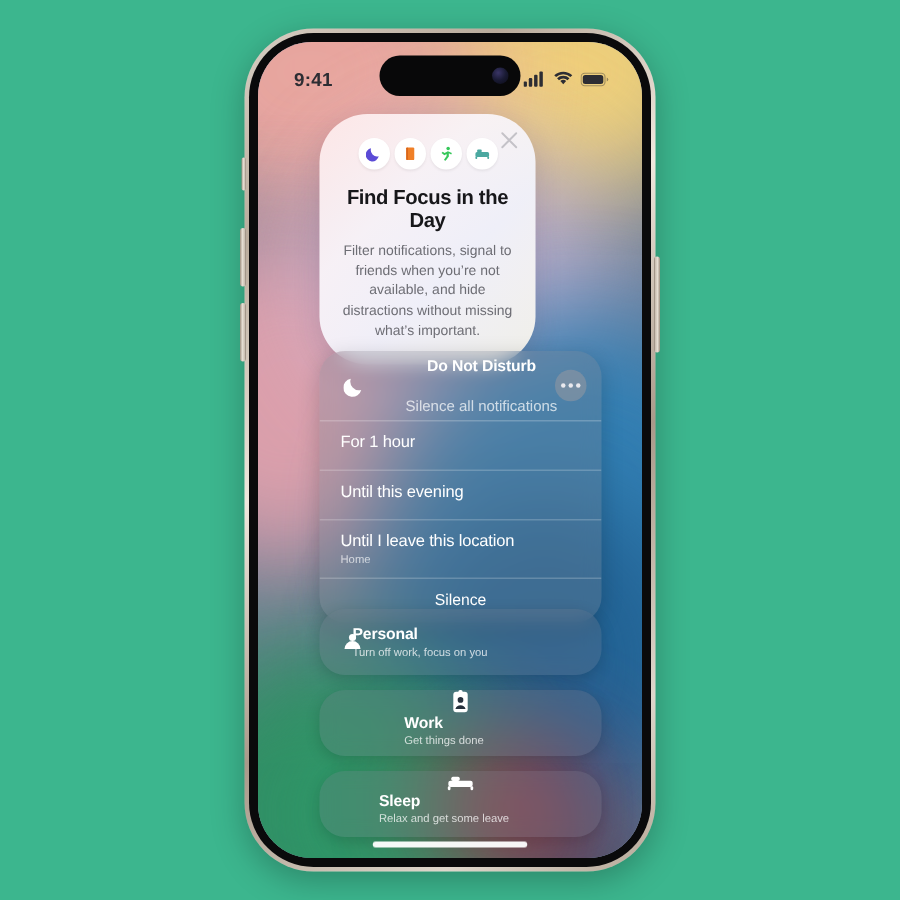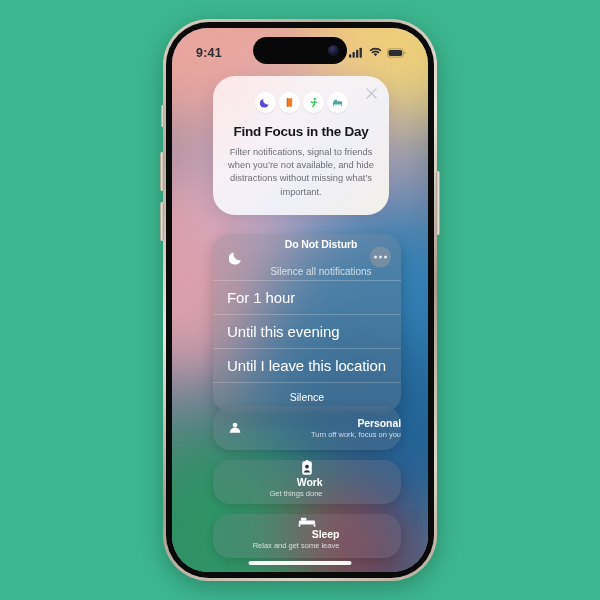--- a/index.html
+++ b/index.html
@@ -91,22 +91,22 @@
     display: flex; align-items: center; justify-content: flex-end;
     padding-right: 8px; box-sizing: border-box;
   }
   .camera-lens {
     width: 11px; height: 11px; border-radius: 50%;
     background: radial-gradient(circle at 38% 32%, #3a3566 0%, #191a33 50%, #0b0b16 100%);
   }
 
   
   .promo-card {
-    position: absolute; left: 41px; top: 48px; width: 176px;
-    border-radius: 22px; padding: 14px 14px 16px;
+    position: absolute; left: 41px; top: 48px; width: 144px;
+    border-radius: 32px; padding: 14px 14px 16px;
     box-sizing: border-box;
     background:
       linear-gradient(135deg, rgba(255,236,236,.92) 0%, rgba(250,246,250,.93) 35%,
                       rgba(243,244,252,.93) 62%, rgba(252,247,236,.93) 100%);
     box-shadow: 0 6px 18px rgba(60,40,60,.15);
   }
   .promo-close {
     position: absolute; right: 11px; top: 11px;
     width: 13px; height: 13px; opacity: .45;
   }
@@ -152,41 +152,41 @@
     width: 21px; height: 21px; border-radius: 50%;
     background: rgba(150,152,160,.55);
     display: flex; align-items: center; justify-content: center; gap: 2px;
   }
   .dnd-more i { width: 3px; height: 3px; border-radius: 50%; background: #e9e9ee; display:block; }
 
   .dnd-row {
     padding: 8px 0 8px 14px; min-height: 16px;
     border-bottom: 0.5px solid rgba(255,255,255,.20);
   }
-  .dnd-row-label { font-size: 15px; color: #ffffff; letter-spacing: -.1px; }
+  .dnd-row-label { font-size: 11px; color: #ffffff; letter-spacing: -.1px; }
   .dnd-row-sub { font-size: 7.5px; color: rgba(255,255,255,.68); margin-top: 1px; }
   .dnd-settings {
     text-align: center; padding: 8px 0 9px;
     font-size: 10.5px; color: #ffffff;
   }
 
   
   .focus-row {
     position: absolute; left: 41px; width: 188px; height: 44px;
     border-radius: 17px; overflow: hidden;
     display: flex; align-items: center;
     background: rgba(120,125,138,.26);
     backdrop-filter: blur(6px);
     box-shadow: 0 3px 10px rgba(0,0,0,.16);
   }
   .fr-personal { top: 378px; }
   .fr-work     { top: 432px; flex-direction: column; }
   .fr-sleep    { top: 486px; flex-direction: column; }
   .fr-icon { width: 44px; display: flex; align-items: center; justify-content: center; }
-  .fr-text { flex: 1; text-align: right; margin-left: -22px; }
+  .fr-text { flex: 1; text-align: left; margin-left: -22px; }
   .fr-title { font-size: 10.5px; font-weight: bold; color: #fff; letter-spacing: -.1px; }
   .fr-sub { font-size: 7.5px; color: rgba(255,255,255,.75); margin-top: 1px; }
 
   
   .home-indicator {
     position: absolute; left: 50%; transform: translateX(-50%); bottom: 7px;
     width: 103px; height: 4px; border-radius: 3px; background: rgba(255,255,255,.95);
   }
 </style>
 </head>
@@ -299,20 +299,21 @@
       </div>
 
       <div class="dnd-row">
         <div class="dnd-row-label">For 1 hour</div>
       </div>
       <div class="dnd-row">
         <div class="dnd-row-label">Until this evening</div>
       </div>
       <div class="dnd-row">
         <div class="dnd-row-label">Until I leave this location</div>
+        <div class="dnd-row-sub">Home</div>
       </div>
       <div class="dnd-settings">Silence</div>
     </div>
 
     <div class="focus-row fr-personal">
       <div class="fr-icon">
         <svg width="14" height="14" viewBox="0 0 16 16">
           <circle cx="8" cy="4.6" r="2.7" fill="#ffffff"></circle>
           <path d="M1.9 13.4 A6.1 6.1 0 0 1 14.1 13.4 Z" fill="#ffffff"></path>
         </svg>

